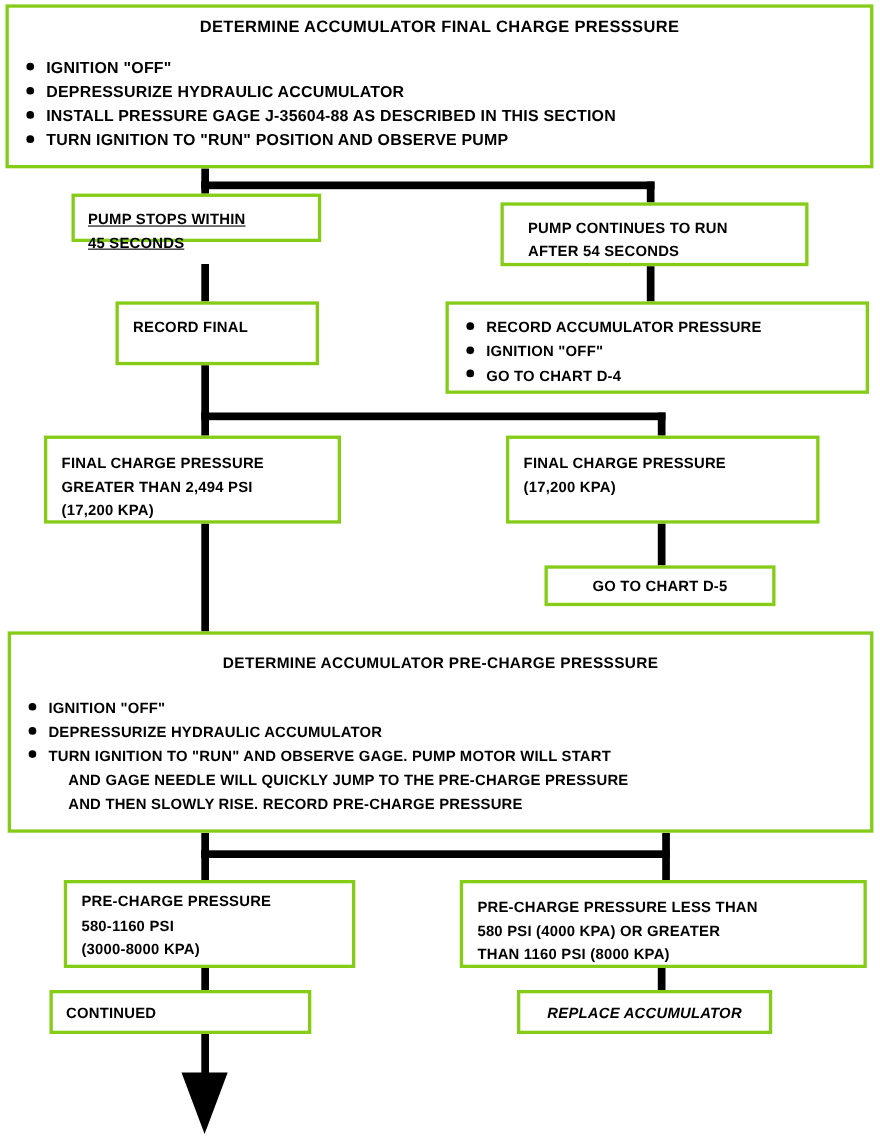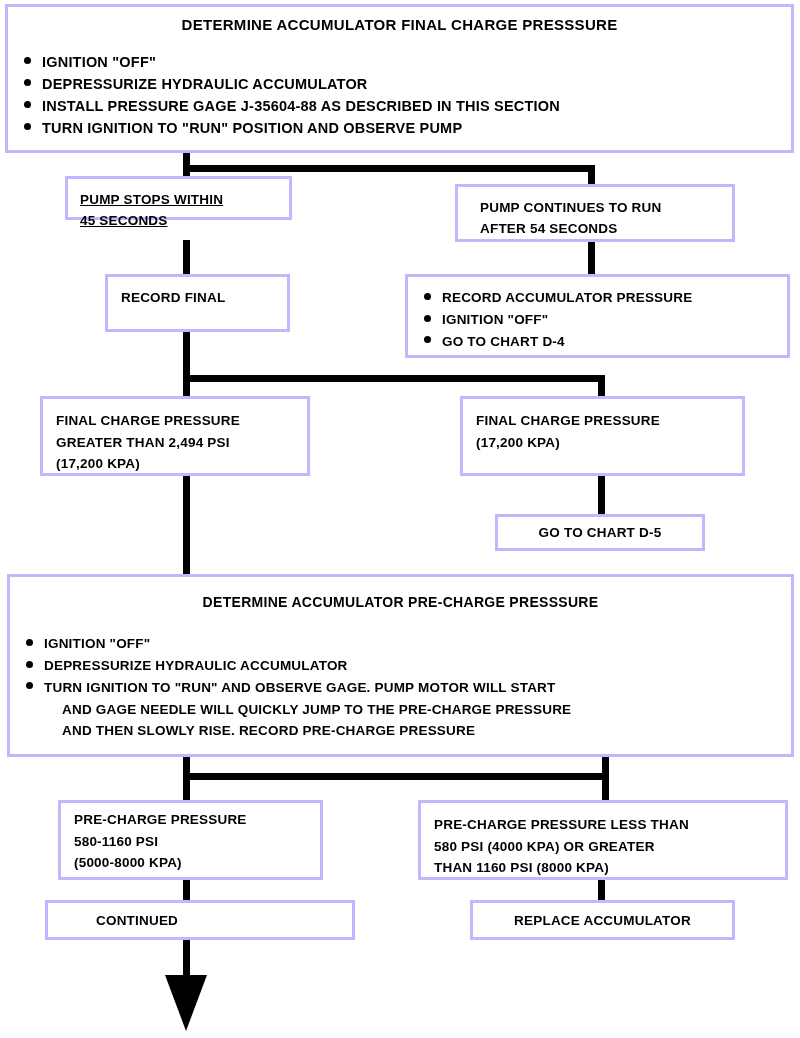--- a/index.html
+++ b/index.html
@@ -13,21 +13,21 @@
   #chart {
     position: relative;
     width: 800px;
     height: 1038px;
     background: #ffffff;
     overflow: hidden;
   }
   .box {
     position: absolute;
     box-sizing: border-box;
-    border: 3px solid #c4b5fd;
+    border: 3px solid #84cc16;
     background: #ffffff;
     z-index: 5;
   }
   .box .title {
     text-align: center;
     font-weight: bold;
     letter-spacing: 0.3px;
   }
   .box .line {
     white-space: nowrap;
@@ -103,24 +103,24 @@
   #box-precharge-header { left: 7px;  top: 574px;  width: 787px; height: 183px; }
   #box-precharge-header .title { font-size: 14px; margin: 17px 0 0 0; }
   #box-precharge-header ul.bullets { margin: 23px 0 0 14px; font-size: 13.5px; line-height: 1.62; }
 
   #box-pcp-range       { left: 58px;  top: 800px;  width: 265px; height: 80px; }
   #box-pcp-range .body { margin: 6px 0 0 13px; font-size: 13.5px; line-height: 1.6; }
 
   #box-pcp-out         { left: 418px; top: 800px;  width: 370px; height: 80px; }
   #box-pcp-out .body { margin: 11px 0 0 13px; font-size: 13.5px; line-height: 1.6; }
 
-  #box-continued       { left: 45px;  top: 900px;  width: 310px; height: 40px; padding-left: 36px; }
+  #box-continued       { left: 45px;  top: 900px;  width: 238px; height: 40px; }
   #box-continued .body { margin: 10px 0 0 12px; font-size: 13.5px; }
 
-  #box-replace-accum   { left: 470px; top: 900px;  width: 265px; height: 40px; }
+  #box-replace-accum   { left: 470px; top: 900px;  width: 232px; height: 40px; font-style: italic; }
   #box-replace-accum .body { margin: 10px 0 0 0; text-align: center; font-size: 13.5px; }
 </style>
 </head>
 <body>
 
 <div id="chart">
 
   <div class="box" id="box-final-charge-header">
     <div class="title">DETERMINE ACCUMULATOR FINAL CHARGE PRESSSURE</div>
     <ul class="bullets">
@@ -210,21 +210,21 @@
 
   <div class="conn" style="left:183px; top:757px; width:7px; height:22px;"></div>
   <div class="conn" style="left:183px; top:773px; width:426px; height:7px;"></div>
   <div class="conn" style="left:602px; top:757px; width:7px; height:46px;"></div>
   <div class="conn" style="left:183px; top:773px; width:7px; height:30px;"></div>
 
   <div class="box" id="box-pcp-range">
     <div class="body">
       <div class="line">PRE-CHARGE PRESSURE</div>
       <div class="line">580-1160 PSI</div>
-      <div class="line">(5000-8000 KPA)</div>
+      <div class="line">(3000-8000 KPA)</div>
     </div>
   </div>
 
   <div class="box" id="box-pcp-out">
     <div class="body">
       <div class="line">PRE-CHARGE PRESSURE LESS THAN</div>
       <div class="line">580 PSI (4000 KPA) OR GREATER</div>
       <div class="line">THAN 1160 PSI (8000 KPA)</div>
     </div>
   </div>

